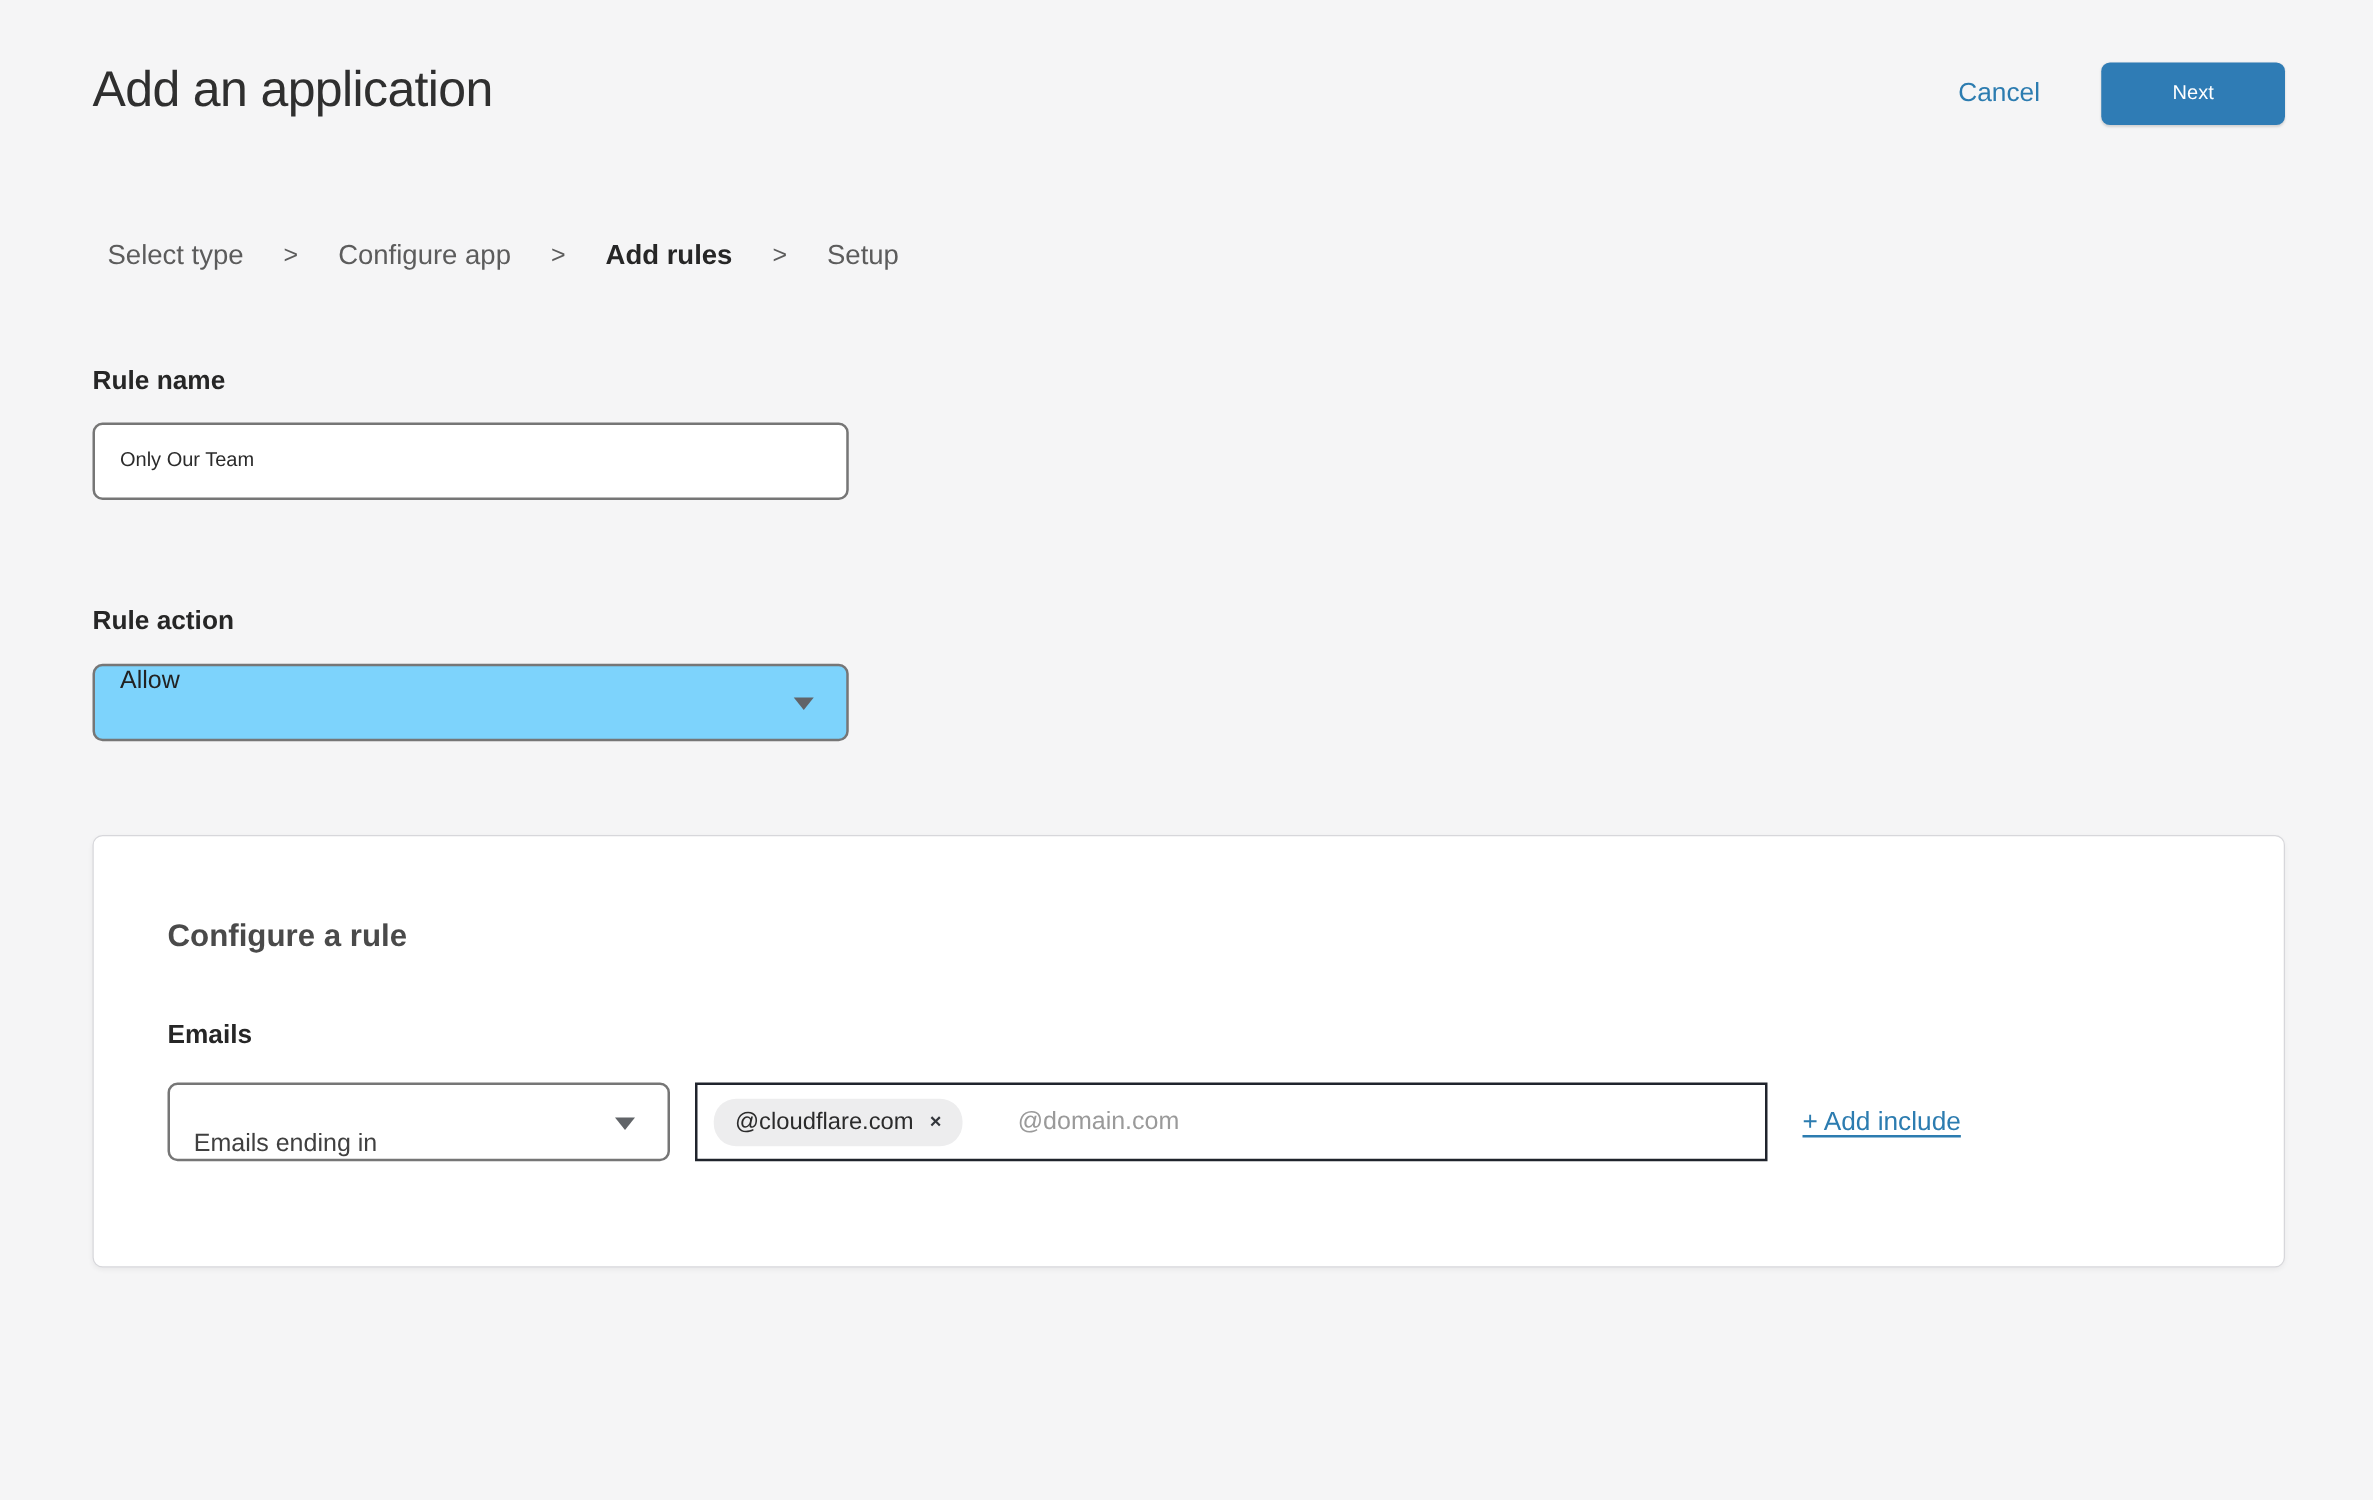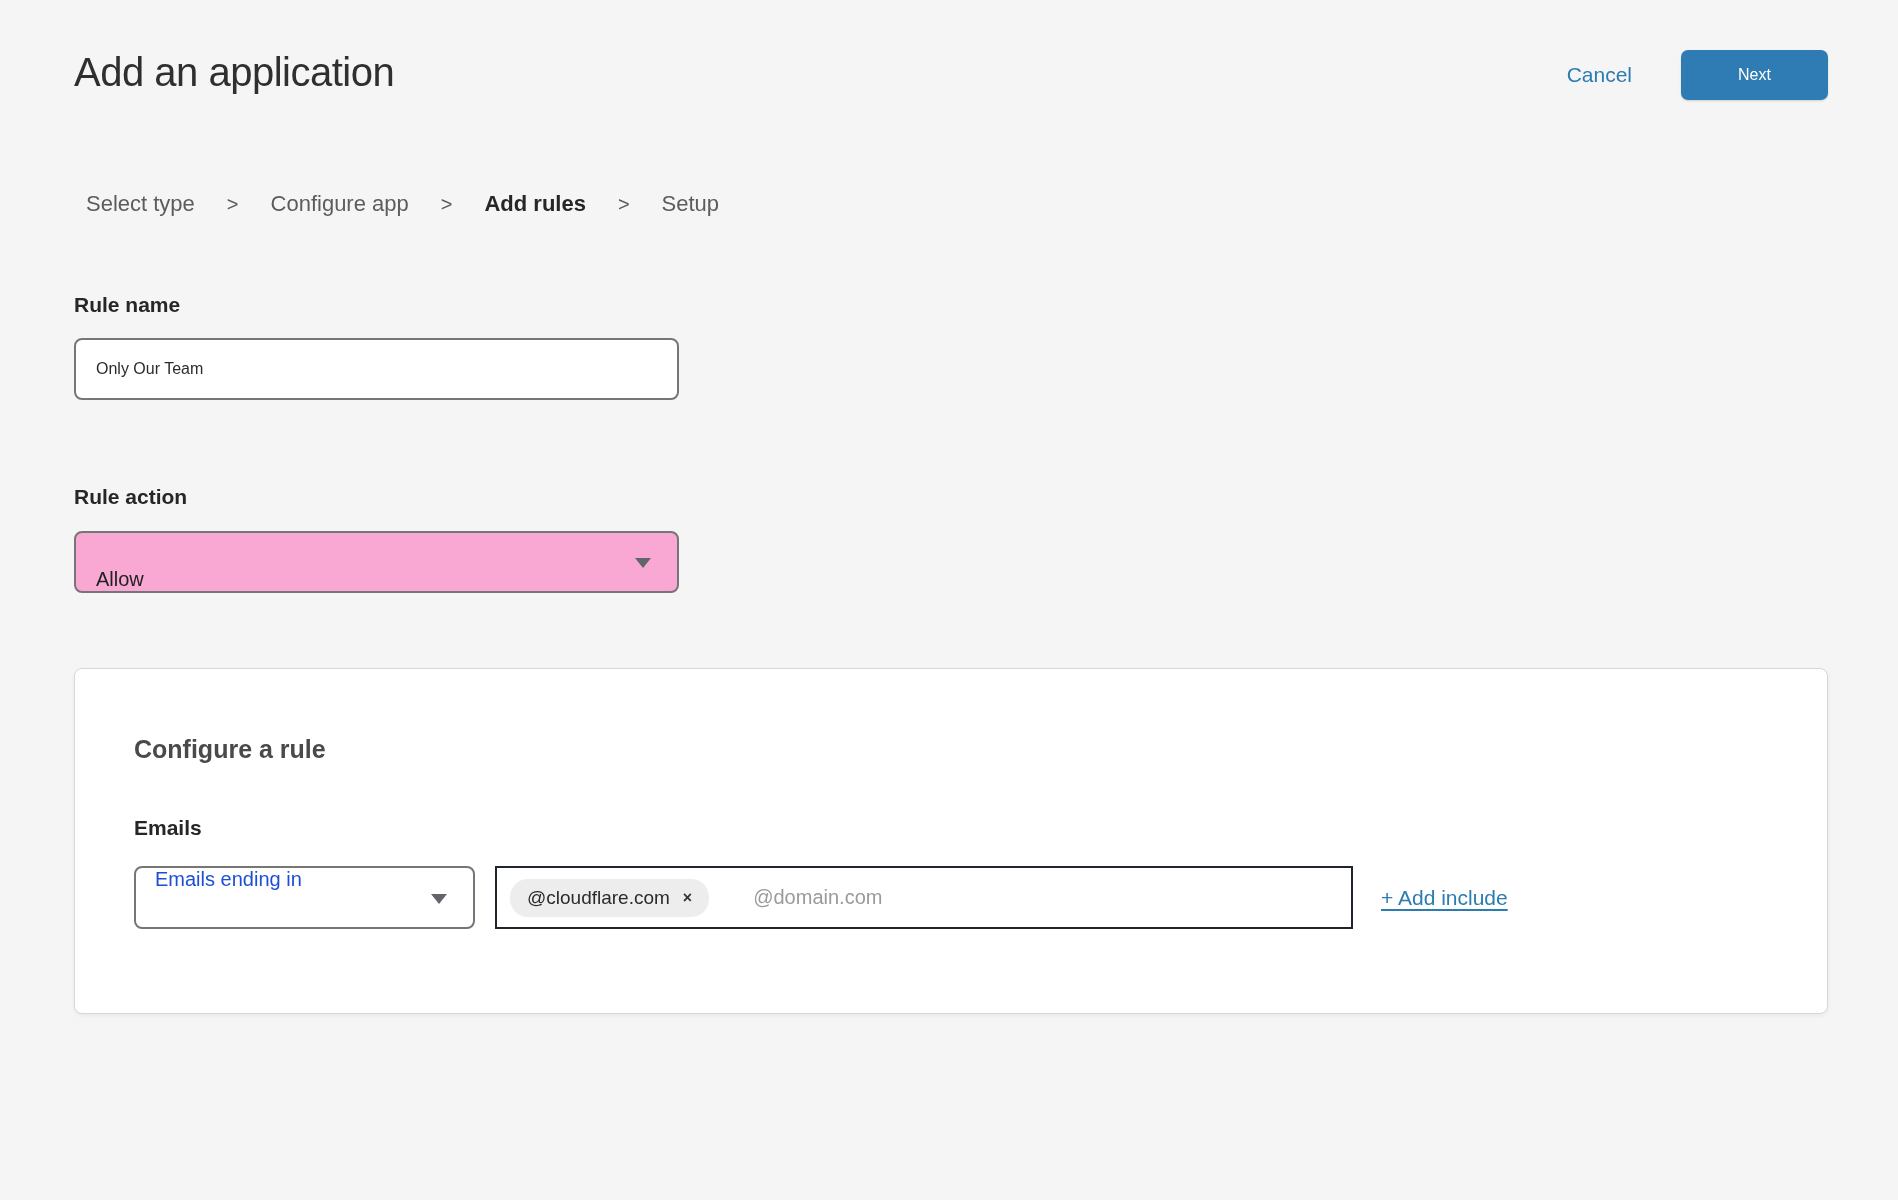--- a/index.html
+++ b/index.html
@@ -78,25 +78,25 @@
     font-family:inherit;
     color:#2b2b2b;
     padding:0 20px;
     outline:none;
   }
 
   .select-box {
     position:relative;
     margin-top:22px;
     width:605px; height:62px;
-    background:#f9a8d4;
+    background:#7dd3fc;
     border:2px solid #767676;
     border-radius:8px;
     display:flex;
-    align-items:flex-end;
+    align-items:flex-start;
     padding:0 50px 0 20px;
     font-size:20px;
     color:#222222;
     cursor:pointer;
   }
   .caret {
     position:absolute;
     right:26px; top:50%;
     margin-top:-4px;
     width:0; height:0;
@@ -122,29 +122,29 @@
   }
   .include-label { margin-top:52px; }
 
   .include-row {
     margin-top:26px;
     display:flex;
     align-items:stretch;
   }
   .include-select {
     position:relative;
-    width:341px; height:63px;
+    width:402px; height:63px;
     background:#ffffff;
     border:2px solid #767676;
     border-radius:8px;
     display:flex;
-    align-items:flex-start;
+    align-items:flex-end;
     padding:0 44px 0 19px;
     font-size:20px;
-    color:#1d4ed8;
+    color:#404040;
     cursor:pointer;
     flex:none;
   }
   .email-multibox {
     width:858px; height:63px;
     margin-left:20px;
     background:#ffffff;
     border:2px solid #20242c;
     border-radius:0;
     display:flex;

